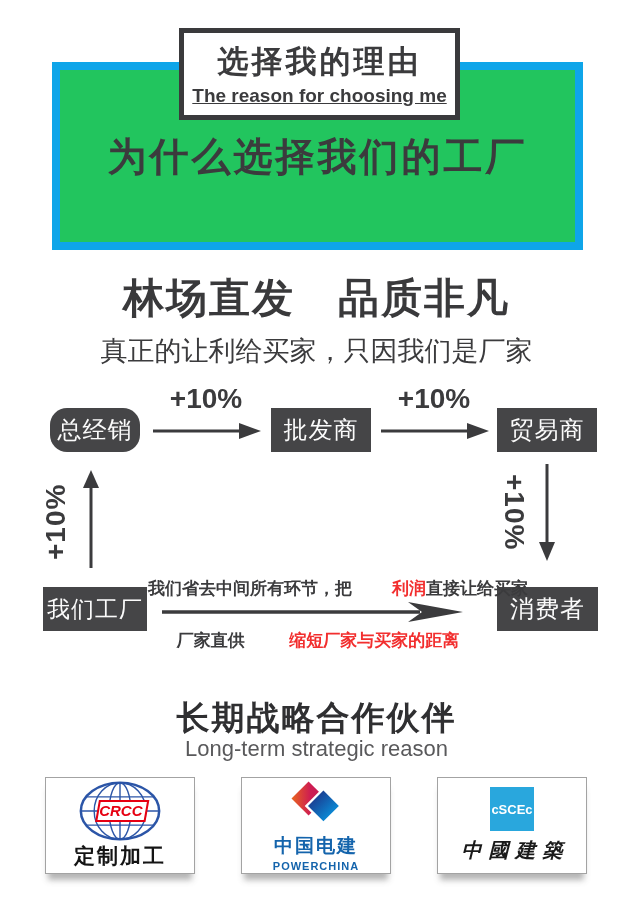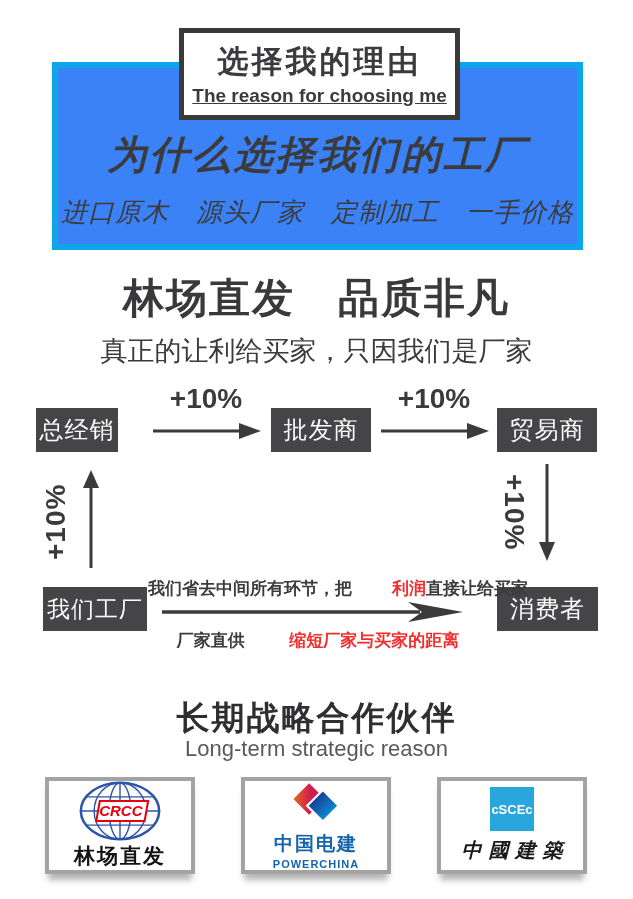--- a/index.html
+++ b/index.html
@@ -4,42 +4,42 @@
 <style>
   html,body { margin:0; padding:0; background:#ffffff; }
   .stage {
     position:relative; width:633px; height:899px; background:#fff; overflow:hidden;
     font-family:"Liberation Sans","DejaVu Sans",sans-serif; color:#3b3b3d;
   }
 
   
   .bigbox {
     position:absolute; left:52px; top:62px; width:531px; height:188px;
-    border:6px solid #0ea5e9; box-sizing:border-box; background:#3b82f6; text-align:center;font-style:italic;
+    border:8px solid #0ea5e9; box-sizing:border-box; background:#22c55e; text-align:center;
   }
   .bigbox-title { margin-top:60px; font-size:39px; font-weight:bold; letter-spacing:3px; color:#3b3b3d; }
   .bigbox-sub   { margin-top:13px; font-size:26px; letter-spacing:1px; color:#3b3b3d; }
   .badge {
     position:absolute; left:179px; top:28px; width:281px; height:92px; box-sizing:border-box;
     background:#fff; border:5px solid #3a3a3c; z-index:3;
     display:flex; flex-direction:column; align-items:center; justify-content:center;
   }
   .badge-title { font-size:31px; font-weight:bold; letter-spacing:3px; }
   .badge-sub   { font-size:19px; font-weight:bold; margin-top:2px;text-decoration:underline; }
 
   
   .intro-title { position:absolute; top:271px; left:0; width:100%; text-align:center;
                  font-size:41px; font-weight:bold; letter-spacing:2px; color:#39393b; }
   .intro-sub   { position:absolute; top:333px; left:0; width:100%; text-align:center;
                  font-size:27px; color:#3b3b3d; }
 
   
   .node { position:absolute; height:44px; line-height:44px; text-align:center;
           background:#454547; color:#fbfbfb; font-size:24px; letter-spacing:1px; }
-  #node-distributor { left:36px;  top:408px; width:82px; }
+  #node-distributor { left:50px;  top:408px; width:90px;border-radius:17px; }
   #node-wholesaler  { left:271px; top:408px; width:100px; }
   #node-trader      { left:497px; top:408px; width:100px; }
   #node-factory     { left:43px;  top:587px; width:104px; font-size:23px; }
   #node-consumer    { left:497px; top:587px; width:101px; }
 
   .plus { position:absolute; width:112px; text-align:center; font-size:28px; font-weight:600; color:#3b3b3d; }
   #plus-1 { left:150px; top:383px; }
   #plus-2 { left:378px; top:383px; }
 
   .harrow { position:absolute; }
@@ -59,40 +59,39 @@
   #caption    { position:absolute; left:133px; top:629px; width:370px; text-align:center;
                 font-size:17px; font-weight:bold; color:#3b3b3d; white-space:nowrap; }
   .red { color:#f22e2e;padding-left:40px; }
 
   
   .partners-title { position:absolute; top:696px; left:0; width:100%; text-align:center;
                     font-size:33px; font-weight:bold; letter-spacing:2px; color:#2f2f31; }
   .partners-sub   { position:absolute; top:736px; left:0; width:100%; text-align:center;
                     font-size:22px; color:#59595b; }
   .card { position:absolute; top:777px; width:150px; height:97px; background:#fff;
-          border:4px solid #a3a3a3; box-sizing:border-box;
+          border:1px solid #a3a3a3; box-sizing:border-box;
           box-shadow:0 9px 6px -3px rgba(90,90,90,.45);
           display:flex; flex-direction:column; align-items:center; justify-content:center; }
   #card-crcc       { left:45px; }
   #card-powerchina { left:241px; }
   #card-cscec      { left:437px; }
   .crcc-label { font-size:21px; font-weight:bold; color:#141414; letter-spacing:2px; margin-top:1px; }
   .pc-label   { font-size:19px; font-weight:bold; color:#1464ac; letter-spacing:2px; margin-top:2px; }
   .pc-sub     { font-size:11px; font-weight:bold; color:#1464ac; letter-spacing:1px; margin-top:1px; }
   .cscec-label{ font-family:"Liberation Serif","DejaVu Serif",serif; font-size:20px; font-weight:bold;
                 color:#1a1a1a; letter-spacing:7px; margin-top:6px; text-indent:7px;font-style:italic; }
 </style>
 </head>
 <body>
 
 <div class="stage">
 
   <div class="bigbox">
     <div class="bigbox-title">为什么选择我们的工厂</div>
-    <div class="bigbox-sub">进口原木　源头厂家　定制加工　一手价格</div>
   </div>
   <div class="badge">
     <div class="badge-title">选择我的理由</div>
     <div class="badge-sub">The reason for choosing me</div>
   </div>
 
   <div class="intro-title">林场直发　品质非凡</div>
   <div class="intro-sub">真正的让利给买家，只因我们是厂家</div>
 
   <div class="node" id="node-distributor">总经销</div>
@@ -147,21 +146,21 @@
         <line x1="50" y1="2" x2="50" y2="70" stroke-width="1.7"></line>
         <line x1="3" y1="36" x2="97" y2="36" stroke-width="1.7"></line>
         <line x1="10" y1="19" x2="90" y2="19" stroke-width="1.7"></line>
         <line x1="10" y1="53" x2="90" y2="53" stroke-width="1.7"></line>
       </g>
       <g transform="skewX(-10)">
         <rect x="30" y="24" width="58" height="24" fill="#ffffff" stroke="#e60012" stroke-width="2.5"></rect>
       </g>
       <text x="51" y="42" text-anchor="middle" font-family="Liberation Sans, sans-serif" font-size="18" font-weight="bold" font-style="italic" fill="#e60012">CRCC</text>
     </svg>
-    <div class="crcc-label">林场直发</div>
+    <div class="crcc-label">定制加工</div>
   </div>
 
   <div class="card" id="card-powerchina">
     <svg width="58" height="52" viewBox="0 0 58 56">
       <defs>
         <linearGradient id="grad-red" x1="0" y1="1" x2="1" y2="0">
           <stop offset="0" stop-color="#e8641f"></stop>
           <stop offset="0.55" stop-color="#ce1d52"></stop>
           <stop offset="1" stop-color="#c41a55"></stop>
         </linearGradient>

